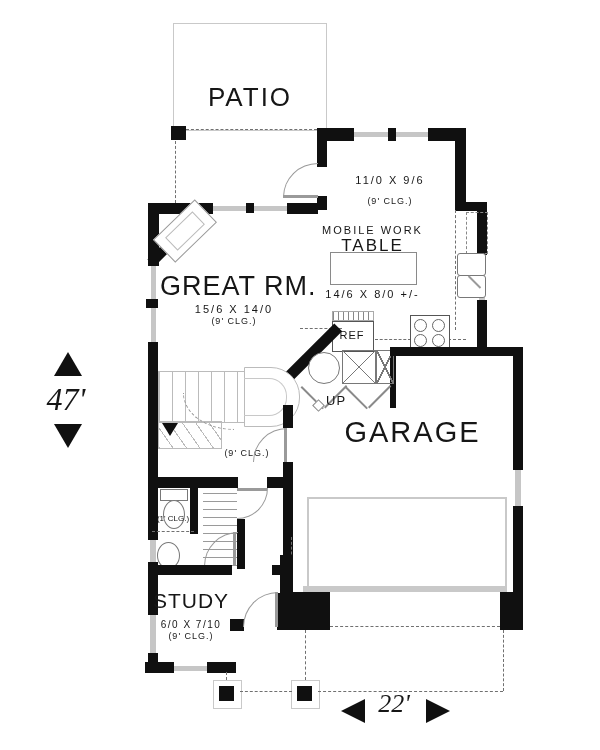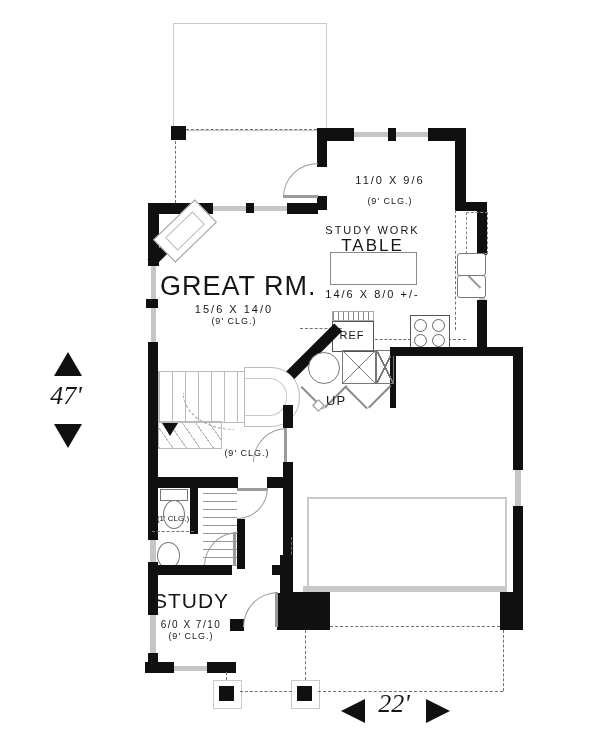--- a/index.html
+++ b/index.html
@@ -21,20 +21,21 @@
   .bif{position:absolute;width:31px;height:2px;background:#8a8a8a;transform-origin:0 0}
   .burner{position:absolute;width:11px;height:11px;border:1.2px solid #666;border-radius:50%}
   .dim{font-family:"Liberation Serif",serif;font-style:italic}
 </style>
 </head>
 <body>
 
 <div id="plan">
 
   <div class="gbox" style="left:173px;top:23px;width:152px;height:106px"></div>
+  <div class="t" style="left:175px;top:83px;width:150px;font-size:26px;letter-spacing:2px">PATIO</div>
   <div class="w" style="left:171px;top:126px;width:15px;height:14px"></div>
   <div class="dh" style="left:186px;top:129px;width:131px"></div>
   <div class="dv" style="left:175px;top:141px;height:62px"></div>
 
   <div class="w" style="left:317px;top:128px;width:37px;height:13px"></div>
   <div class="win" style="left:354px;top:132px;width:34px;height:5px"></div>
   <div class="w" style="left:388px;top:128px;width:8px;height:13px"></div>
   <div class="win" style="left:396px;top:132px;width:32px;height:5px"></div>
   <div class="w" style="left:428px;top:128px;width:38px;height:13px"></div>
   <div class="w" style="left:455px;top:128px;width:11px;height:82px"></div>
@@ -50,21 +51,21 @@
 
   <div class="w" style="left:477px;top:210px;width:10px;height:45px"></div>
   <div class="win" style="left:479px;top:255px;width:6px;height:45px"></div>
   <div class="w" style="left:477px;top:300px;width:10px;height:47px"></div>
   <div class="dv" style="left:455px;top:210px;height:120px"></div>
   <div style="position:absolute;left:466px;top:212px;width:20px;height:40px;border:1px dashed #888"></div>
   <div class="fix" style="left:457px;top:253px;width:27px;height:21px;border-radius:3px"></div>
   <div class="fix" style="left:457px;top:275px;width:27px;height:21px;border-radius:3px"></div>
   <div class="ln" style="left:466px;top:281px;width:17px;height:2px;transform:rotate(45deg)"></div>
 
-  <div class="t" style="left:300px;top:224px;width:145px;font-size:11px;letter-spacing:2px">STUDY WORK</div>
+  <div class="t" style="left:300px;top:224px;width:145px;font-size:11px;letter-spacing:2px">MOBILE WORK</div>
   <div class="t" style="left:300px;top:237px;width:145px;font-size:17px;letter-spacing:2px">TABLE</div>
   <div class="box" style="left:330px;top:252px;width:85px;height:31px;border-color:#8a8a8a"></div>
   <div class="t" style="left:300px;top:288px;width:145px;font-size:11px;letter-spacing:2px">14/6 X 8/0 +/-</div>
 
   <div style="position:absolute;left:332px;top:311px;width:40px;height:8px;background:repeating-linear-gradient(90deg,#888 0 1px,transparent 1px 5px);border:1px solid #aaa"></div>
   <div class="box" style="left:332px;top:321px;width:40px;height:29px;border-color:#555"></div>
   <div class="t" style="left:332px;top:329px;width:40px;font-size:11px;letter-spacing:1px">REF</div>
   <div class="dh" style="left:300px;top:328px;width:42px"></div>
   <div class="dh" style="left:375px;top:339px;width:36px"></div>
   <div class="dh" style="left:448px;top:339px;width:18px"></div>
@@ -161,32 +162,33 @@
   <div class="w" style="left:390px;top:347px;width:133px;height:9px"></div>
   <div class="w" style="left:513px;top:347px;width:10px;height:123px"></div>
   <div class="win" style="left:515px;top:470px;width:6px;height:38px"></div>
   <div class="w" style="left:513px;top:506px;width:10px;height:86px"></div>
   <div class="w" style="left:288px;top:592px;width:42px;height:38px"></div>
   <div class="w" style="left:500px;top:592px;width:23px;height:38px"></div>
   <div class="gbox" style="left:307px;top:497px;width:196px;height:91px;border-width:2px"></div>
   <div style="position:absolute;left:303px;top:586px;width:204px;height:6px;background:#c9c9c9"></div>
   <div class="dh" style="left:330px;top:626px;width:170px"></div>
 
+  <div class="t" style="left:330px;top:417px;width:165px;font-size:29px;letter-spacing:2px">GARAGE</div>
 
   <div class="gbox" style="left:213px;top:680px;width:27px;height:27px"></div>
   <div class="w" style="left:219px;top:686px;width:15px;height:15px"></div>
   <div class="gbox" style="left:291px;top:680px;width:27px;height:27px"></div>
   <div class="w" style="left:297px;top:686px;width:15px;height:15px"></div>
   <div class="dv" style="left:226px;top:672px;height:8px"></div>
   <div class="dv" style="left:305px;top:630px;height:50px"></div>
   <div class="dh" style="left:240px;top:691px;width:52px"></div>
   <div class="dh" style="left:318px;top:691px;width:185px"></div>
   <div class="dv" style="left:503px;top:630px;height:61px"></div>
 
   <div class="tri" style="left:54px;top:352px;border-left:14px solid transparent;border-right:14px solid transparent;border-bottom:24px solid #101010"></div>
-  <div class="t dim" style="left:38px;top:382px;width:56px;font-size:26px">47'</div>
+  <div class="t dim" style="left:38px;top:382px;width:56px;font-size:32px">47'</div>
   <div class="tri" style="left:54px;top:424px;border-left:14px solid transparent;border-right:14px solid transparent;border-top:24px solid #101010"></div>
 
   <div class="tri" style="left:341px;top:699px;border-top:12px solid transparent;border-bottom:12px solid transparent;border-right:24px solid #101010"></div>
   <div class="t dim" style="left:370px;top:690px;width:48px;font-size:26px">22'</div>
   <div class="tri" style="left:426px;top:699px;border-top:12px solid transparent;border-bottom:12px solid transparent;border-left:24px solid #101010"></div>
 
 </div>
 
 </body></html>

